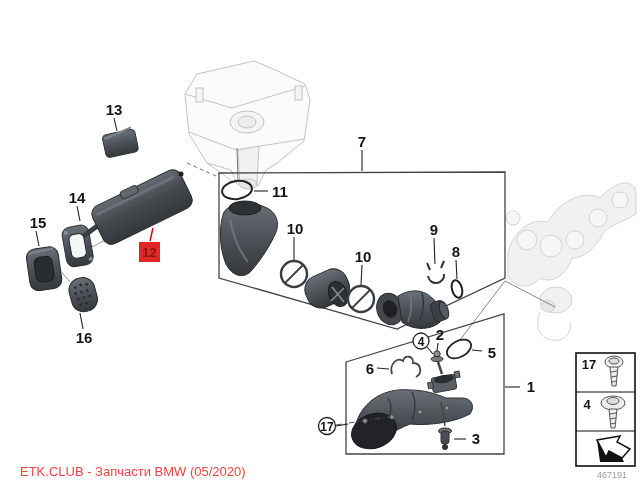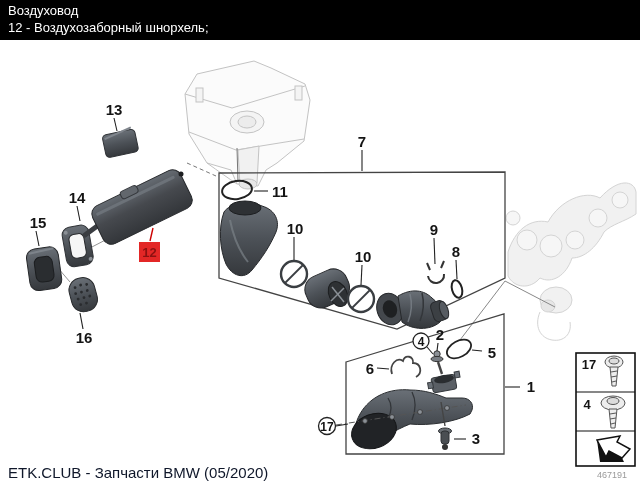--- a/index.html
+++ b/index.html
@@ -1,37 +1,33 @@
 <!DOCTYPE html>
 <html><head>
 <meta charset="utf-8">
 <style>
   html,body{margin:0;padding:0;background:#fff;}
   .stage{position:relative;width:640px;height:488px;background:#fff;overflow:hidden;
          font-family:"Liberation Sans",sans-serif;}
   .hdr{position:absolute;left:0;top:0;width:640px;height:40px;background:#000;color:#fff;}
   .hdr .l1{position:absolute;left:8px;top:3px;font-size:13px;}
   .hdr .l2{position:absolute;left:8px;top:20px;font-size:13px;}
-  .ftr{position:absolute;left:8px;top:464px;font-size:15px;color:#0f172a;}
+  .ftr{position:absolute;left:20px;top:464px;font-size:13px;color:#ef4444;}
   svg text{font-family:"Liberation Sans",sans-serif;}
   .callout{font-weight:bold;font-size:15px;fill:#141414;}
   .callout-sm{font-weight:bold;font-size:12px;fill:#141414;}
   .legend-num{font-weight:bold;font-size:13px;fill:#141414;}
   .docnum{font-size:9px;fill:#9a9a9a;}
   .red12{font-weight:bold;font-size:13px;fill:#8d1111;}
 </style>
 </head>
 <body>
 
 <div class="stage">
 
-  <div class="hdr">
-    <div class="l1">Воздуховод</div>
-    <div class="l2">12 - Воздухозаборный шнорхель;</div>
-  </div>
 
   <svg width="640" height="488" viewBox="0 0 640 488" xmlns="http://www.w3.org/2000/svg">
     <defs>
       <linearGradient id="gSnork" x1="0" y1="0" x2="0" y2="1">
         <stop offset="0" stop-color="#666c73"></stop>
           <stop offset="0.45" stop-color="#46494e"></stop>
           <stop offset="1" stop-color="#33363a"></stop>
       </linearGradient>
       <linearGradient id="gPart" x1="0" y1="0" x2="0" y2="1">
         <stop offset="0" stop-color="#6a7077"></stop>

